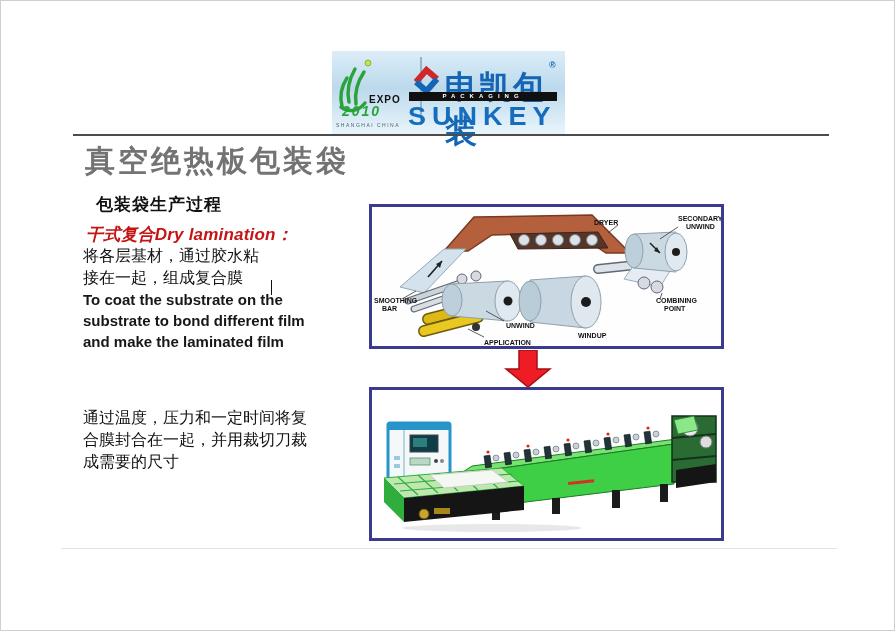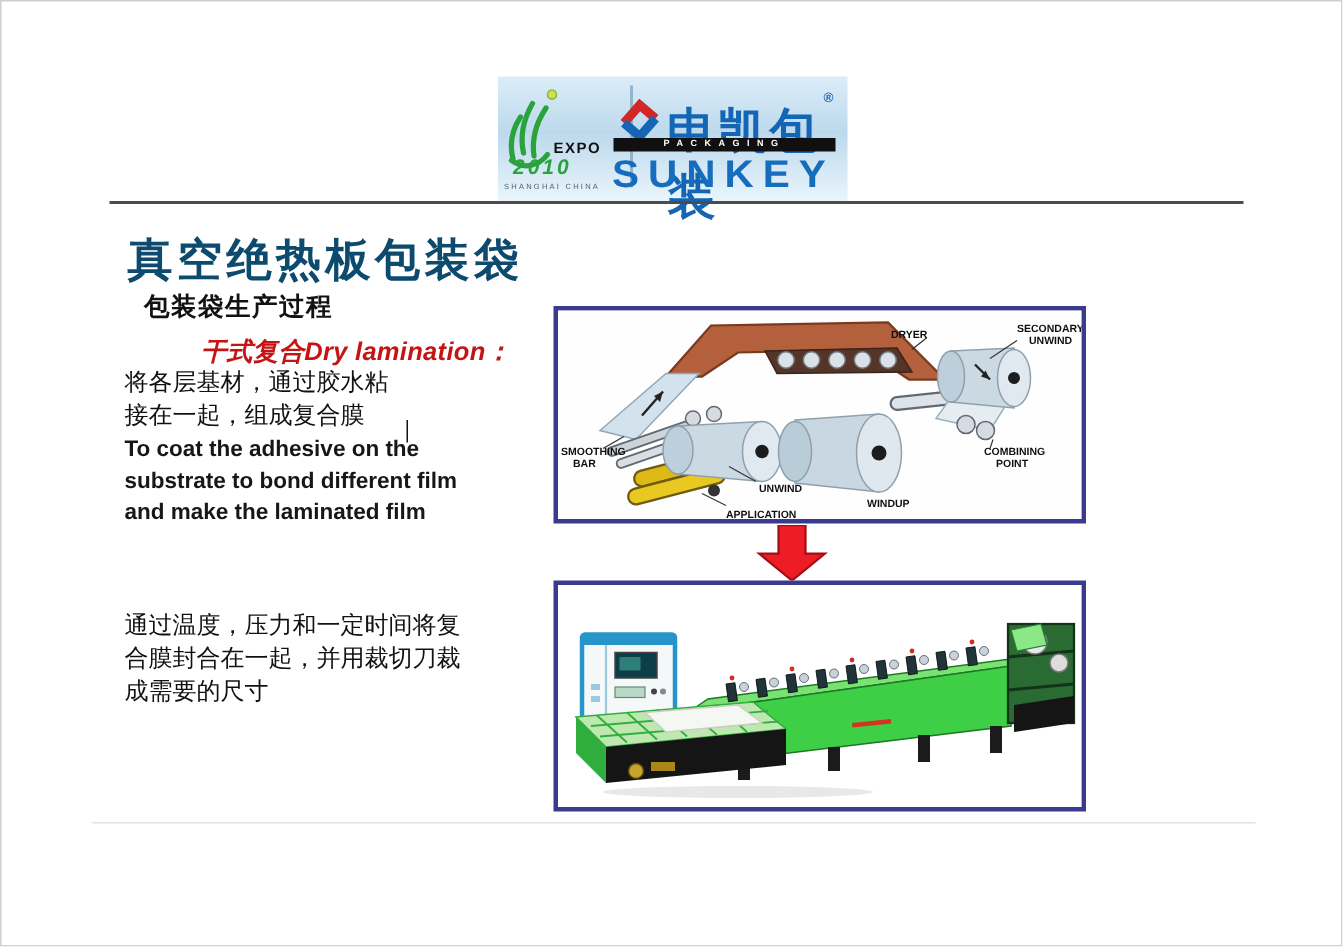--- a/index.html
+++ b/index.html
@@ -15,24 +15,24 @@
   .expo-city{font-size:5px;color:#55606b;letter-spacing:1.5px;}
   .logo-divider{width:2px;background:#93b5c9;}
   .sk-cn{font-weight:bold;font-size:32px;color:#1565b5;letter-spacing:2px;font-family:Liberation Serif, serif;}
   .sk-reg{font-size:9px;color:#1565b5;font-weight:bold;}
   .sk-bar{background:#101010;color:#fff;font-size:6px;letter-spacing:5px;text-align:center;line-height:9px;font-weight:bold;}
   .sk-name{font-weight:bold;font-size:27px;color:#176dbd;letter-spacing:6px;transform:scaleY(0.95);}
 
   .hrule{left:72px;top:133px;width:756px;height:2px;background:#4c4c4c;}
 
   .title{left:84px;top:140px;font-family:"Liberation Serif",serif;font-weight:bold;font-size:30px;
-         color:#0c4a6e;letter-spacing:3px;margin-top:12px;}
+         color:#737373;letter-spacing:3px;}
   .subtitle{left:95px;top:192px;font-weight:bold;font-size:17px;color:#121212;letter-spacing:1px;font-family:Liberation Mono, monospace;}
 
-  .sec-head{font-weight:bold;font-style:italic;font-size:17px;color:#c41414;letter-spacing:.2px;margin-left:48px;}
+  .sec-head{font-weight:bold;font-style:italic;font-size:17px;color:#c41414;letter-spacing:.2px;}
   .cn-line{font-weight:normal;font-size:16px;color:#111;line-height:22px;white-space:nowrap;}
   .en-line{font-weight:bold;font-size:15px;color:#171717;line-height:21px;white-space:nowrap;}
 
   .frame{border:3px solid #3a3a8e;background:#fff;}
   .caret{width:1px;height:15px;background:#111;}
 
   .footer-rule{left:60px;top:547px;width:776px;height:1px;background:#e2e2e2;}
   .footer{left:66px;top:558px;width:800px;font-size:9.5px;color:#222;white-space:nowrap;}
   .footer span{margin-right:13px;}
   .footer a{color:#1414cc;text-decoration:underline;}
@@ -74,21 +74,21 @@
 
   <div class="abs title">真空绝热板包装袋</div>
   <div class="abs subtitle">包装袋生产过程</div>
 
   <div class="abs sec-head" style="left:85px;top:222px">干式复合Dry lamination：</div>
   <div class="abs" style="left:82px;top:244px">
     <div class="cn-line">将各层基材，通过胶水粘</div>
     <div class="cn-line">接在一起，组成复合膜</div>
   </div>
   <div class="abs" style="left:82px;top:288px">
-    <div class="en-line">To coat the adhesive on the</div>
+    <div class="en-line">To coat the substrate on the</div>
     <div class="en-line">substrate to bond different film</div>
     <div class="en-line">and make the laminated film</div>
   </div>
   <div class="abs caret" style="left:270px;top:279px"></div>
 
   <div class="abs frame" style="left:368px;top:203px;width:349px;height:139px">
     <svg width="349" height="139" viewBox="0 0 349 139">
       <rect x="0" y="0" width="349" height="139" fill="#fefefe"></rect>
 
       <g>

